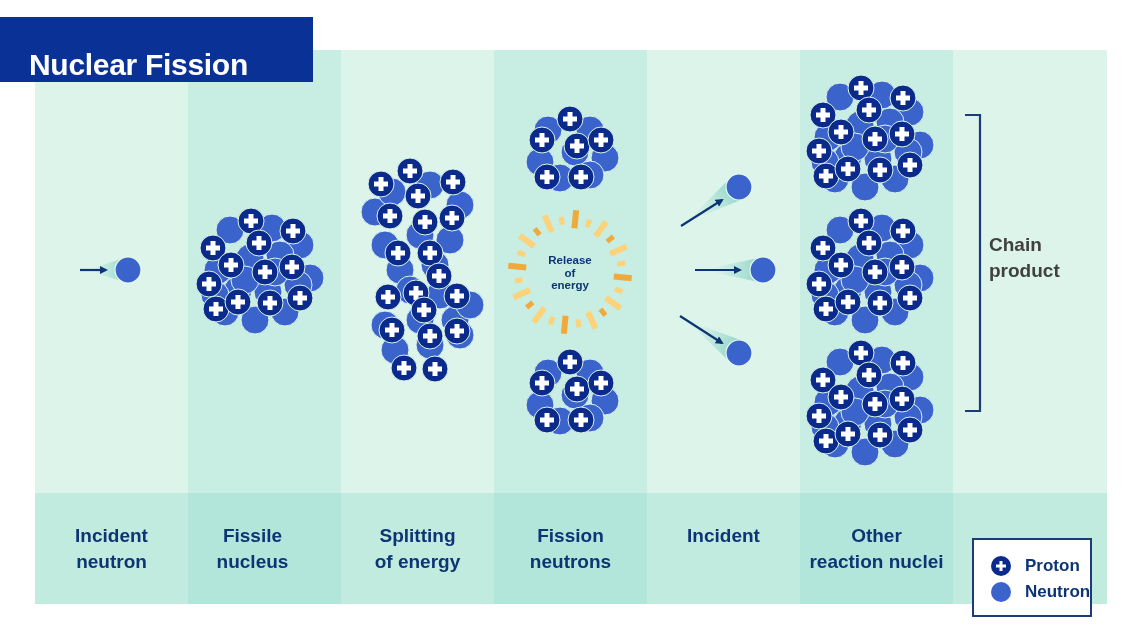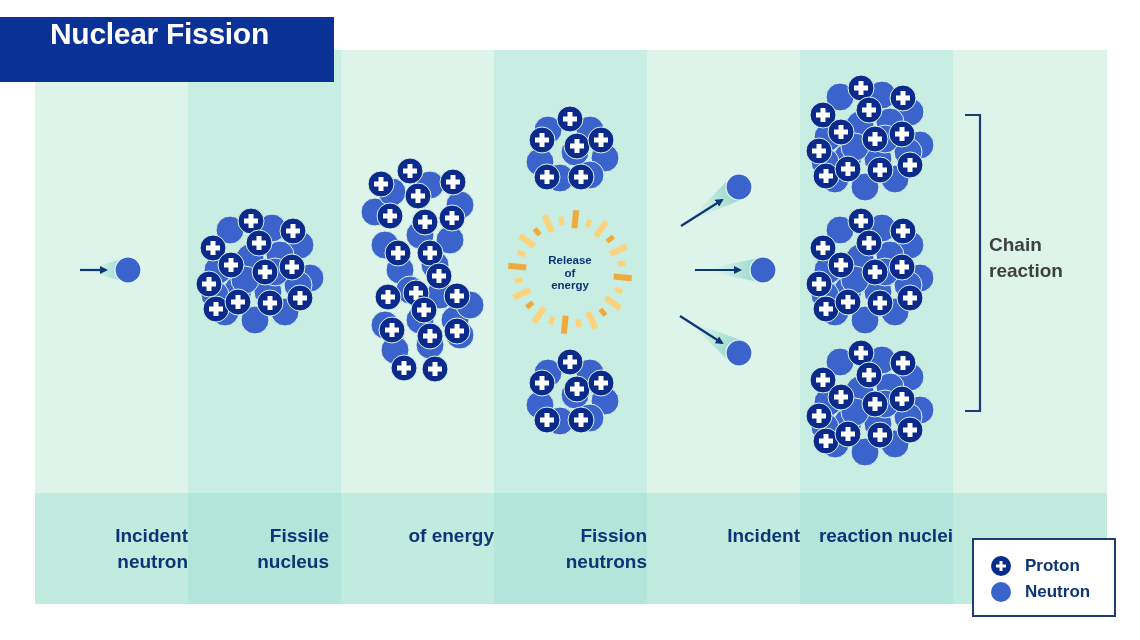--- a/index.html
+++ b/index.html
@@ -1,22 +1,22 @@
 <!DOCTYPE html>
 <html><head>
 <meta charset="utf-8">
 <style>
   html,body{margin:0;padding:0;background:#ffffff;}
   body{width:1140px;height:640px;position:relative;overflow:hidden;font-family:"Liberation Sans",sans-serif;}
   #stage{position:absolute;left:0;top:0;width:1140px;height:640px;}
-  .title-box{position:absolute;left:0;top:17px;width:313px;height:65px;background:#0a3296;z-index:3;display:flex;align-items:flex-start;padding-left:21px;}
+  .title-box{position:absolute;left:0;top:17px;width:313px;height:65px;background:#0a3296;z-index:3;display:flex;align-items:flex-end;}
   .title-box span{color:#fff;font-weight:bold;font-size:30px;padding-left:29px;letter-spacing:-0.3px;}
-  .col-label{position:absolute;top:523px;width:153px;text-align:right;color:#0d3575;font-weight:bold;font-size:19px;line-height:26px;z-index:2;}
+  .col-label{position:absolute;top:523px;width:153px;text-align:center;color:#0d3575;font-weight:bold;font-size:19px;line-height:26px;z-index:2;}
   .chain-label{position:absolute;left:989px;top:232px;color:#404040;font-weight:bold;font-size:19px;line-height:26px;z-index:2;}
-  .legend{position:absolute;left:972px;top:538px;width:144px;height:79px;border:2px solid #1c3c78;background:#fff;box-sizing:border-box;z-index:3;}
+  .legend{position:absolute;left:972px;top:538px;width:120px;height:79px;border:2px solid #1c3c78;background:#fff;box-sizing:border-box;z-index:3;}
   .legend-row{position:absolute;left:17px;display:flex;align-items:center;}
   .legend-row .sw{width:20px;height:20px;border-radius:50%;display:flex;align-items:center;justify-content:center;}
   .legend-row .txt{margin-left:14px;color:#0d3575;font-weight:bold;font-size:17px;}
 </style>
 </head>
 <body>
 
 <div id="stage">
   <svg id="diagram" width="1140" height="640" viewBox="0 0 1140 640" xmlns="http://www.w3.org/2000/svg" style="position:absolute;left:0;top:0;">
     <defs>
@@ -382,36 +382,38 @@
 
   <div class="col-label" style="left:35px">
     <div>Incident</div>
     <div>neutron</div>
   </div>
   <div class="col-label" style="left:176px">
     <div>Fissile</div>
     <div>nucleus</div>
   </div>
   <div class="col-label" style="left:341px">
+    <div>Splitting</div>
     <div>of energy</div>
   </div>
   <div class="col-label" style="left:494px">
     <div>Fission</div>
     <div>neutrons</div>
   </div>
   <div class="col-label" style="left:647px">
     <div>Incident</div>
   </div>
   <div class="col-label" style="left:800px">
+    <div>Other</div>
     <div>reaction nuclei</div>
   </div>
 
   <div class="chain-label">
     <div>Chain</div>
-    <div>reaction</div>
+    <div>product</div>
   </div>
 
   <div class="legend">
     <div class="legend-row" style="top:16px">
       <div class="sw" style="background:#0a2a8c">
         <svg width="12" height="12" viewBox="0 0 12 12">
             <path d="M4.5,1 H7.5 V4.5 H11 V7.5 H7.5 V11 H4.5 V7.5 H1 V4.5 H4.5 Z" fill="#fff"></path>
           </svg>
       </div>
       <span class="txt">Proton</span>

